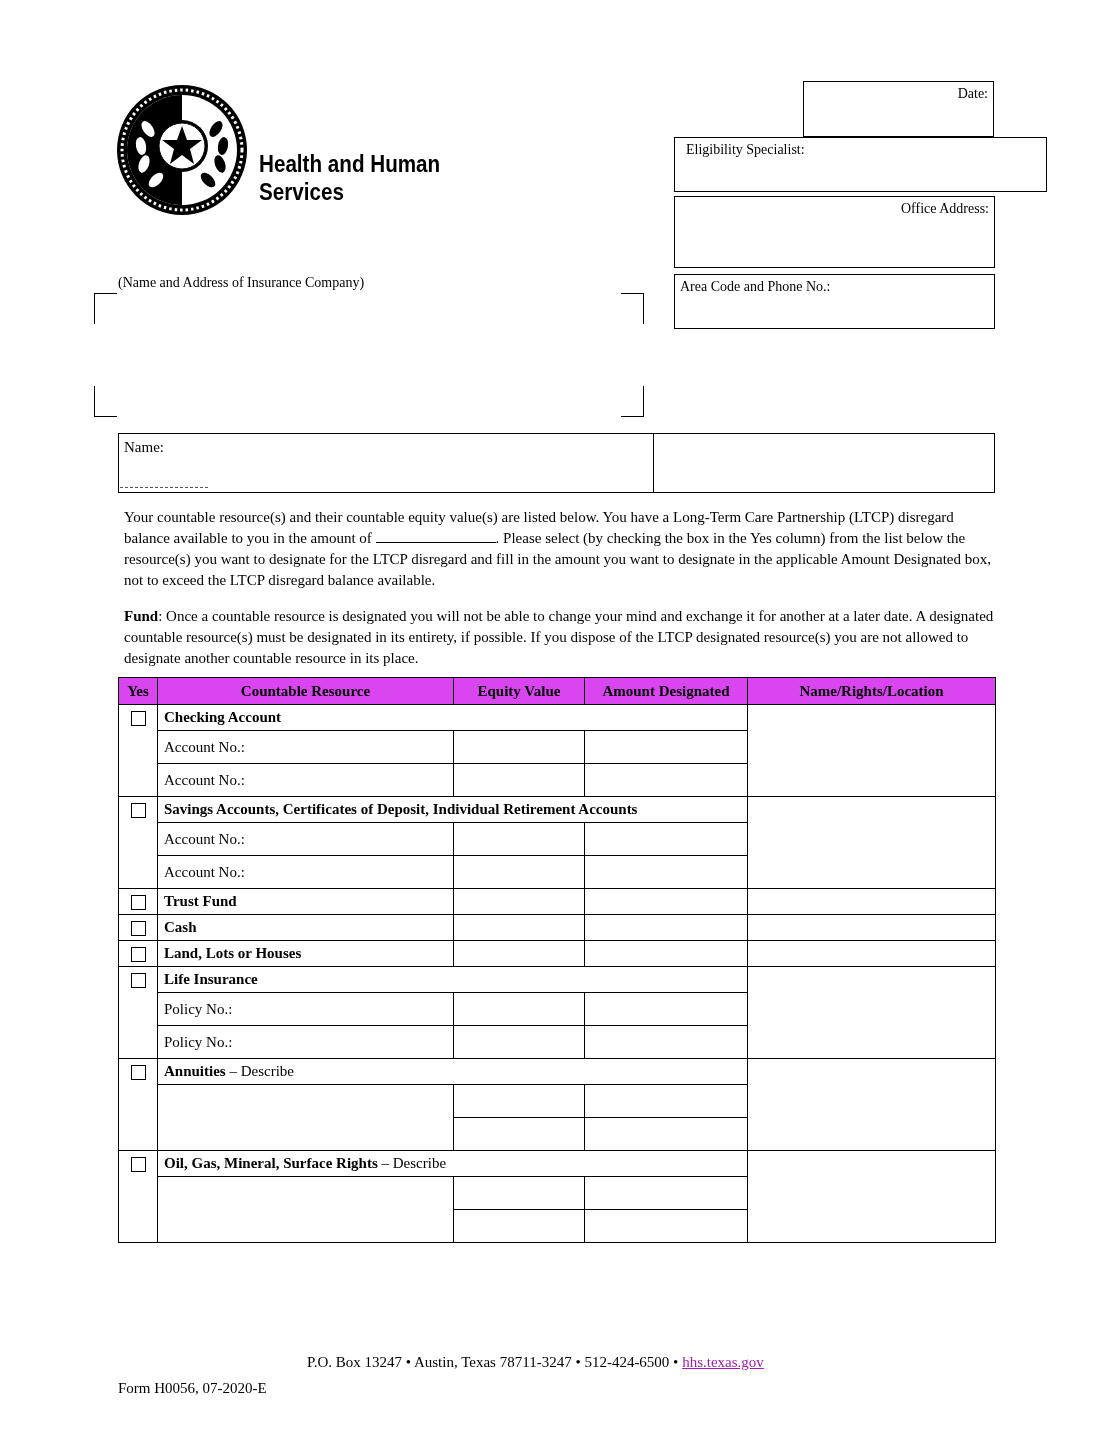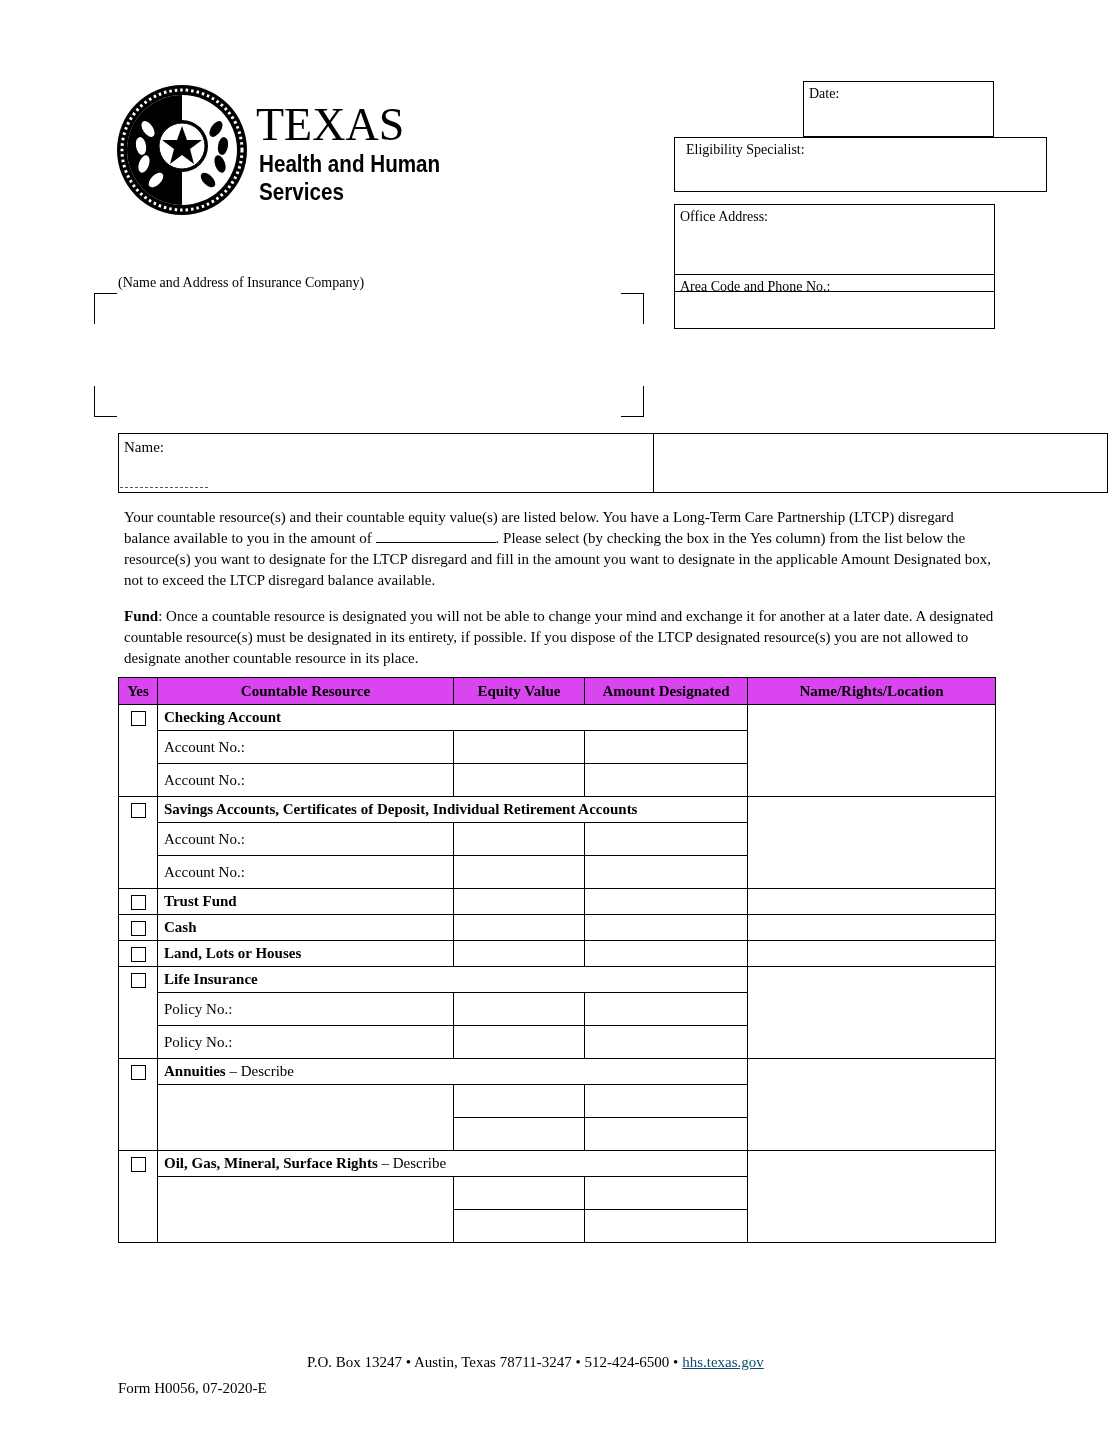--- a/index.html
+++ b/index.html
@@ -7,35 +7,35 @@
   .abs { position:absolute; }
 
   
   .logo { left:116px; top:84px; width:345px; height:132px; }
   .seal { position:absolute; left:0; top:0; width:132px; height:132px; }
   .logo-texas { position:absolute; left:140px; top:18px; font-family:"Liberation Serif", serif; font-size:46px; letter-spacing:0px; line-height:46px; }
   .logo-hhs { position:absolute; left:143px; top:66px; font-family:"Liberation Sans", "DejaVu Sans", sans-serif; font-weight:bold; font-size:24px; line-height:28px; transform:scaleX(0.86); transform-origin:left top; white-space:nowrap; }
 
   
   .box { position:absolute; border:1px solid #000; box-sizing:border-box; font-size:14px; padding:4px 5px; }
-  .date-box { left:803px; top:81px; width:191px; height:56px; }
+  .date-box { left:803px; top:81px; width:191px; height:56px;text-align:right; }
   .spec-box { left:674px; top:137px; width:373px; height:55px;padding-left:11px; }
-  .office-box { left:674px; top:204px; width:321px; height:88px; }
+  .office-box { left:674px; top:196px; width:321px; height:72px;text-align:right; }
   .phone-box { left:674px; top:274px; width:321px; height:55px; }
 
   
   .ins-label { left:118px; top:275px; width:508px; text-align:left; font-size:14px; }
   .corner { position:absolute; width:22px; height:30px; border-color:#000; border-style:solid; border-width:0; }
   .c-tl { left:94px; top:293px; border-top-width:1.5px; border-left-width:1.5px; }
   .c-tr { left:621px; top:293px; border-top-width:1.5px; border-right-width:1.5px; }
   .c-bl { left:94px; top:386px; border-bottom-width:1.5px; border-left-width:1.5px; }
   .c-br { left:621px; top:386px; border-bottom-width:1.5px; border-right-width:1.5px; }
 
   
-  .name-row { left:118px; top:433px; width:990px; height:60px; border:1px solid #000; box-sizing:border-box; display:flex; }
+  .name-row { left:118px; top:433px; width:877px; height:60px; border:1px solid #000; box-sizing:border-box; display:flex; }
   .name-cell { width:524px; border-right:1px solid #000; padding:5px 5px; font-size:15px; position:relative; }
   .name-dots { position:absolute; left:1px; bottom:4px; width:88px; border-bottom:1px dashed #555; }
   .ind-cell { flex:1; padding:5px 5px; font-size:15px; }
 
   
   .para { left:124px; width:870px; font-size:15px; line-height:21px; }
   .p1 { top:507px; }
   .p2 { top:606px; }
   .blank { display:inline-block; width:120px; border-bottom:1px solid #000; height:14px; vertical-align:baseline; }
 
@@ -45,21 +45,21 @@
   table.res th { background:#d946ef; font-weight:bold; height:27px; text-align:center; }
   table.res td.yes { text-align:center; vertical-align:top; padding-top:6px; }
   .cb { display:inline-block; width:15px; height:15px; border:1px solid #000; box-sizing:border-box; background:#fff; }
   .r-head td { height:26px; }
   .r-sub td { height:33px; }
   .r-single td { height:23px; }
   .bold { font-weight:bold; }
 
   
   .footer-addr { left:307px; top:1354px; font-size:15px; white-space:nowrap; }
-  .footer-link { color:#0c4a6e; text-decoration:underline; }
+  .footer-link { color:#a21caf; text-decoration:underline; }
   .form-no { left:118px; top:1380px; font-size:15px; }
 </style>
 </head>
 <body>
 
 <div class="abs logo">
   <svg class="seal" viewBox="0 0 132 132">
     <circle cx="66" cy="66" r="65" fill="#000"></circle>
     <circle cx="66" cy="66" r="60" fill="none" stroke="#fff" stroke-width="3" stroke-dasharray="2.5 3"></circle>
     <circle cx="66" cy="66" r="55" fill="#fff"></circle>
@@ -73,21 +73,20 @@
     <g fill="#000">
       <ellipse cx="100" cy="45" rx="5" ry="9" transform="rotate(35 100 45)"></ellipse>
       <ellipse cx="107" cy="62" rx="5" ry="9" transform="rotate(10 107 62)"></ellipse>
       <ellipse cx="104" cy="80" rx="5" ry="9" transform="rotate(-20 104 80)"></ellipse>
       <ellipse cx="92" cy="96" rx="5" ry="9" transform="rotate(-45 92 96)"></ellipse>
     </g>
     <circle cx="66" cy="62" r="26" fill="#000"></circle>
     <circle cx="66" cy="62" r="23" fill="#fff" stroke="#000" stroke-width="1"></circle>
     <polygon points="66,42 71,56 86,56 74,65 78,80 66,71 54,80 58,65 46,56 61,56" fill="#000"></polygon>
   </svg>
-  <div class="logo-texas">TEXAS</div>
   <div class="logo-hhs">
     <div>Health and Human</div>
     <div>Services</div>
   </div>
 </div>
 
 <div class="box date-box">
   <span>Date:</span>
 </div>
 <div class="box spec-box">

